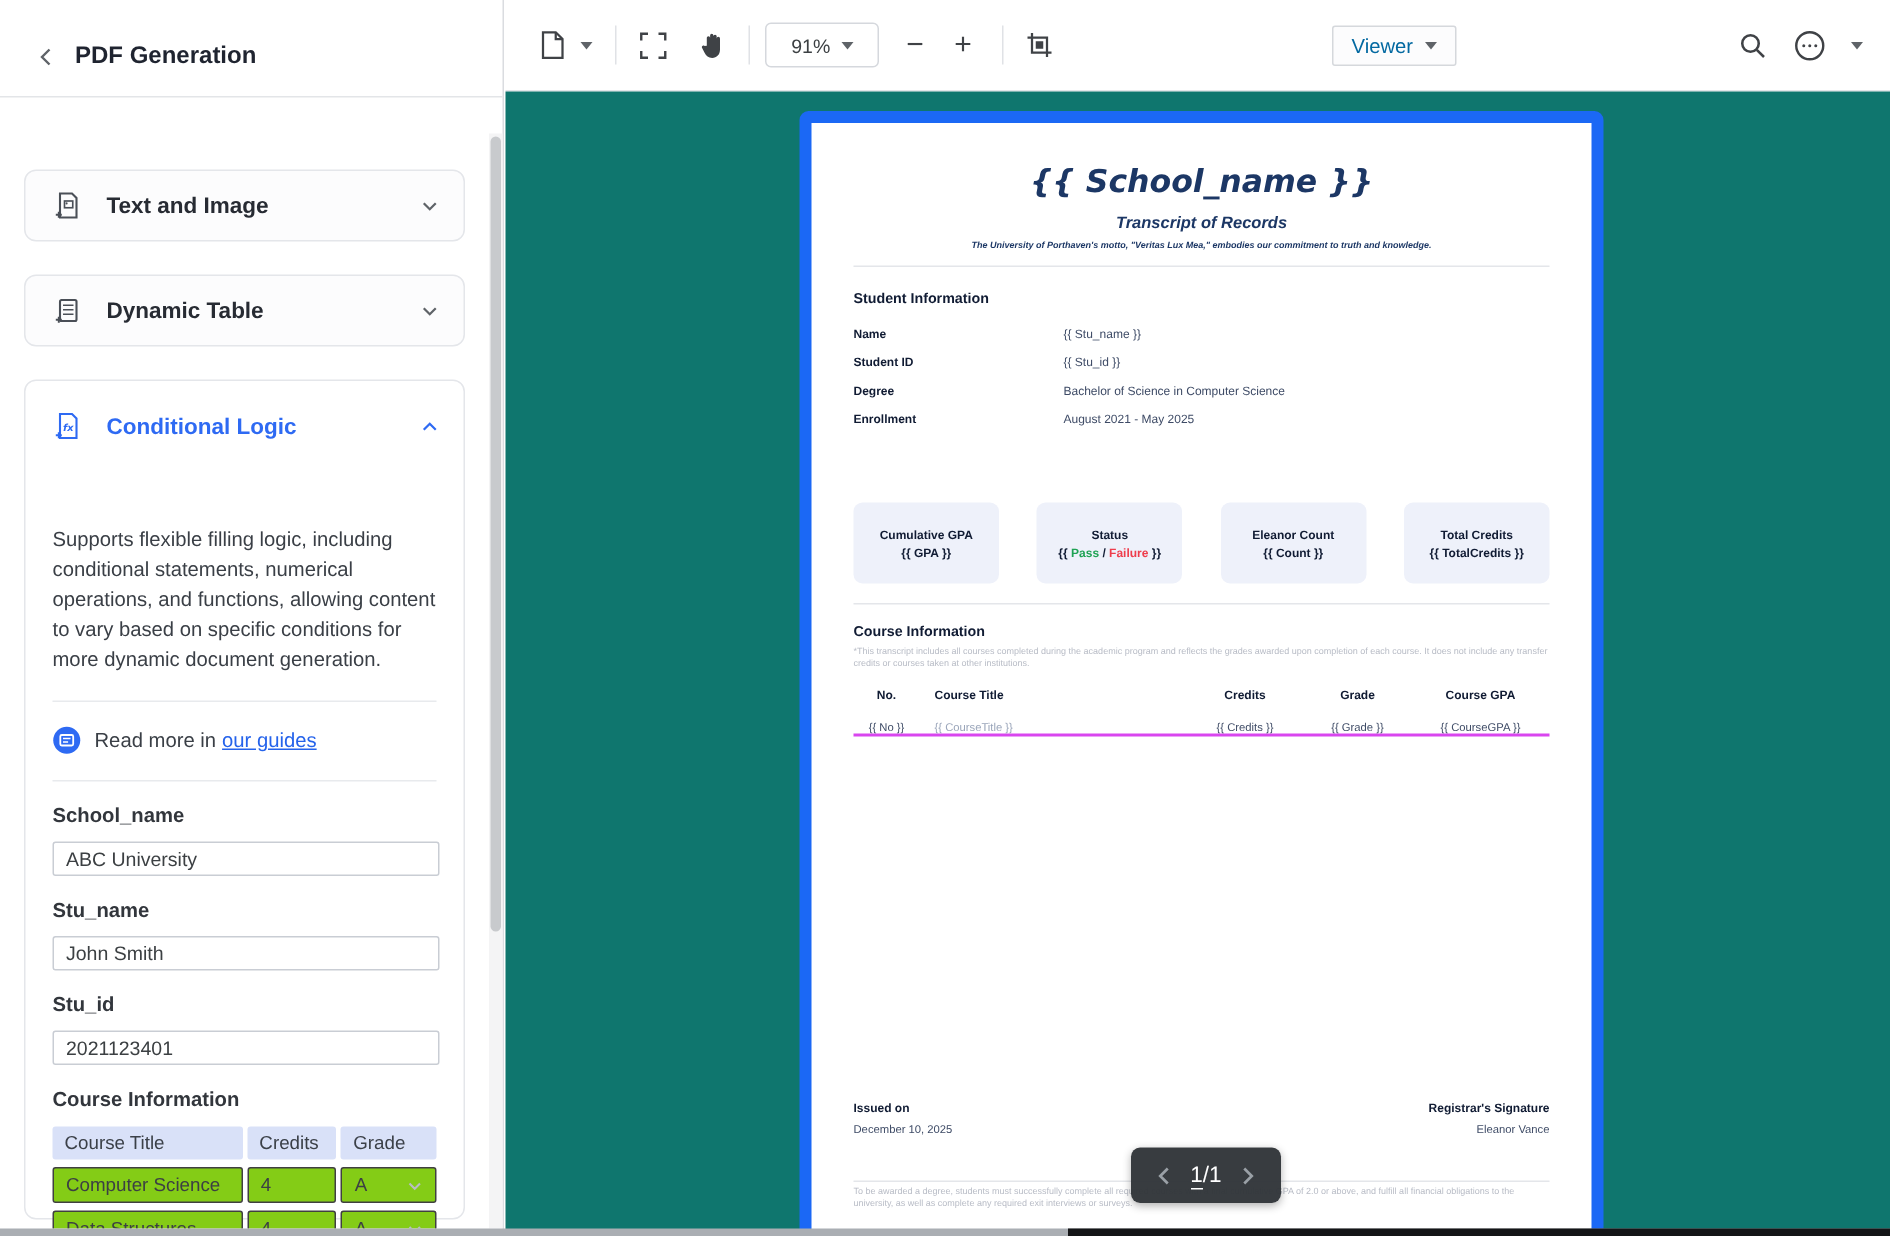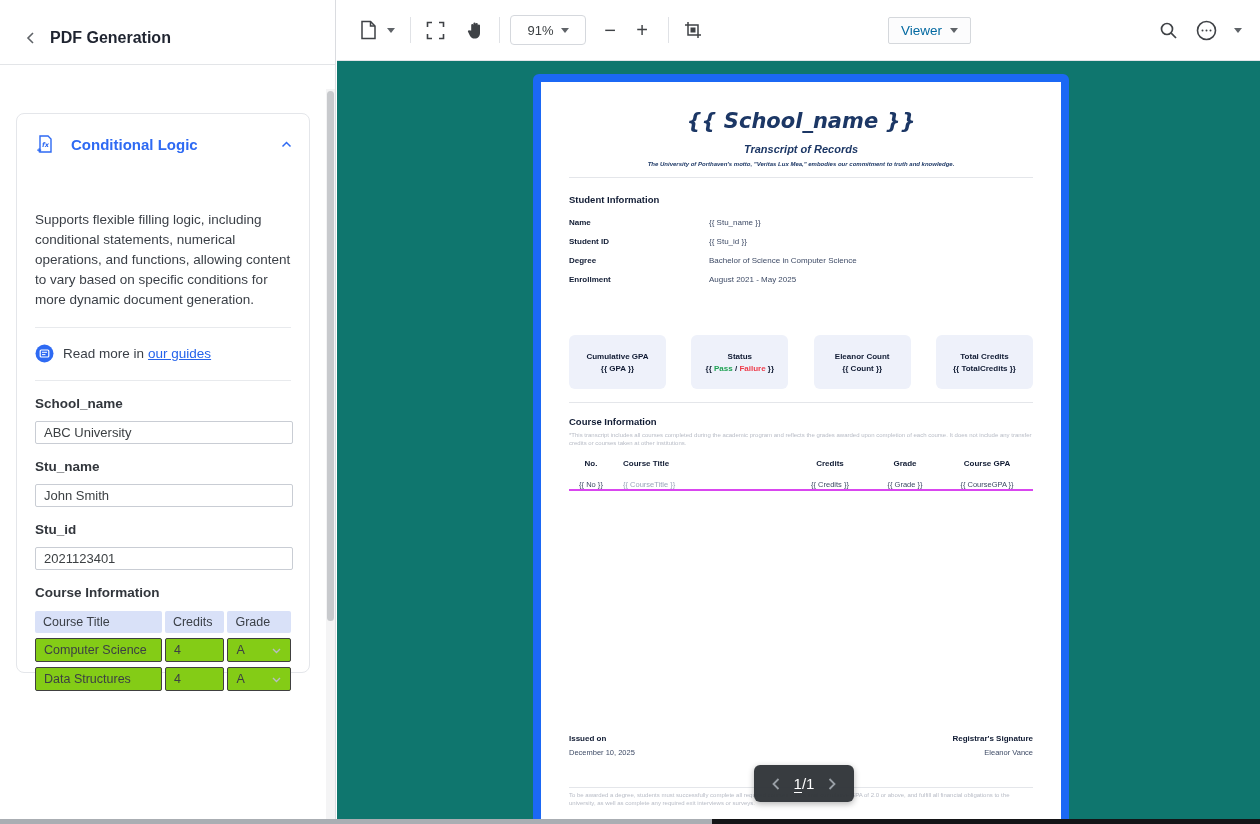--- a/index.html
+++ b/index.html
@@ -131,21 +131,56 @@
           <svg width="14" height="14" viewBox="0 0 14 14">
               <path d="M9 2 L4 7 L9 12" fill="none" stroke="#5f6368" stroke-width="1.6"></path>
             </svg>
         </span>
       </span>
       <span class="sidebar-title">PDF Generation</span>
     </div>
 
     <div class="sidebar-body">
 
-
+      <div class="card">
+        <div class="card-row">
+          <span>
+            <svg width="20" height="20" viewBox="0 0 20 20">
+              <path d="M5 2 h8 l3 3 v13 h-11 z" fill="none" stroke="#4a4f57" stroke-width="1.4"></path>
+              <rect x="8" y="7" width="5.5" height="4.5" fill="none" stroke="#4a4f57" stroke-width="1.1"></rect>
+              <circle cx="9.4" cy="8.6" r="0.7" fill="#4a4f57"></circle>
+              <path d="M2.2 16.2 h4 M4.2 14.2 v4" stroke="#4a4f57" stroke-width="1.3"></path>
+            </svg>
+          </span>
+          <span class="card-label">Text and Image</span>
+          <span class="card-chevron">
+            <svg width="13" height="13" viewBox="0 0 13 13">
+                <path d="M2.5 4.5 L6.5 8.5 L10.5 4.5" fill="none" stroke="#5f6368" stroke-width="1.5"></path>
+              </svg>
+          </span>
+        </div>
+      </div>
+
+      <div class="card">
+        <div class="card-row">
+          <span>
+            <svg width="20" height="20" viewBox="0 0 20 20">
+              <rect x="5" y="3" width="11" height="14" rx="1" fill="none" stroke="#4a4f57" stroke-width="1.4"></rect>
+              <path d="M7 6.5 h7 M7 9.5 h7 M7 12.5 h7" stroke="#4a4f57" stroke-width="1.1"></path>
+              <path d="M2.2 16.2 h4 M4.2 14.2 v4" stroke="#4a4f57" stroke-width="1.3"></path>
+            </svg>
+          </span>
+          <span class="card-label">Dynamic Table</span>
+          <span class="card-chevron">
+            <svg width="13" height="13" viewBox="0 0 13 13">
+                <path d="M2.5 4.5 L6.5 8.5 L10.5 4.5" fill="none" stroke="#5f6368" stroke-width="1.5"></path>
+              </svg>
+          </span>
+        </div>
+      </div>
 
       <div class="card card-expanded">
         <div class="card-row">
           <span>
             <svg width="20" height="20" viewBox="0 0 20 20">
               <path d="M5 2 h8 l3 3 v13 h-11 z" fill="none" stroke="#2e6af3" stroke-width="1.4"></path>
               <text x="7" y="13" font-size="6.5" font-style="italic" font-weight="bold" fill="#2e6af3" font-family="DejaVu Sans">fx</text>
               <path d="M2.2 16.2 h4 M4.2 14.2 v4" stroke="#2e6af3" stroke-width="1.3"></path>
             </svg>
           </span>

